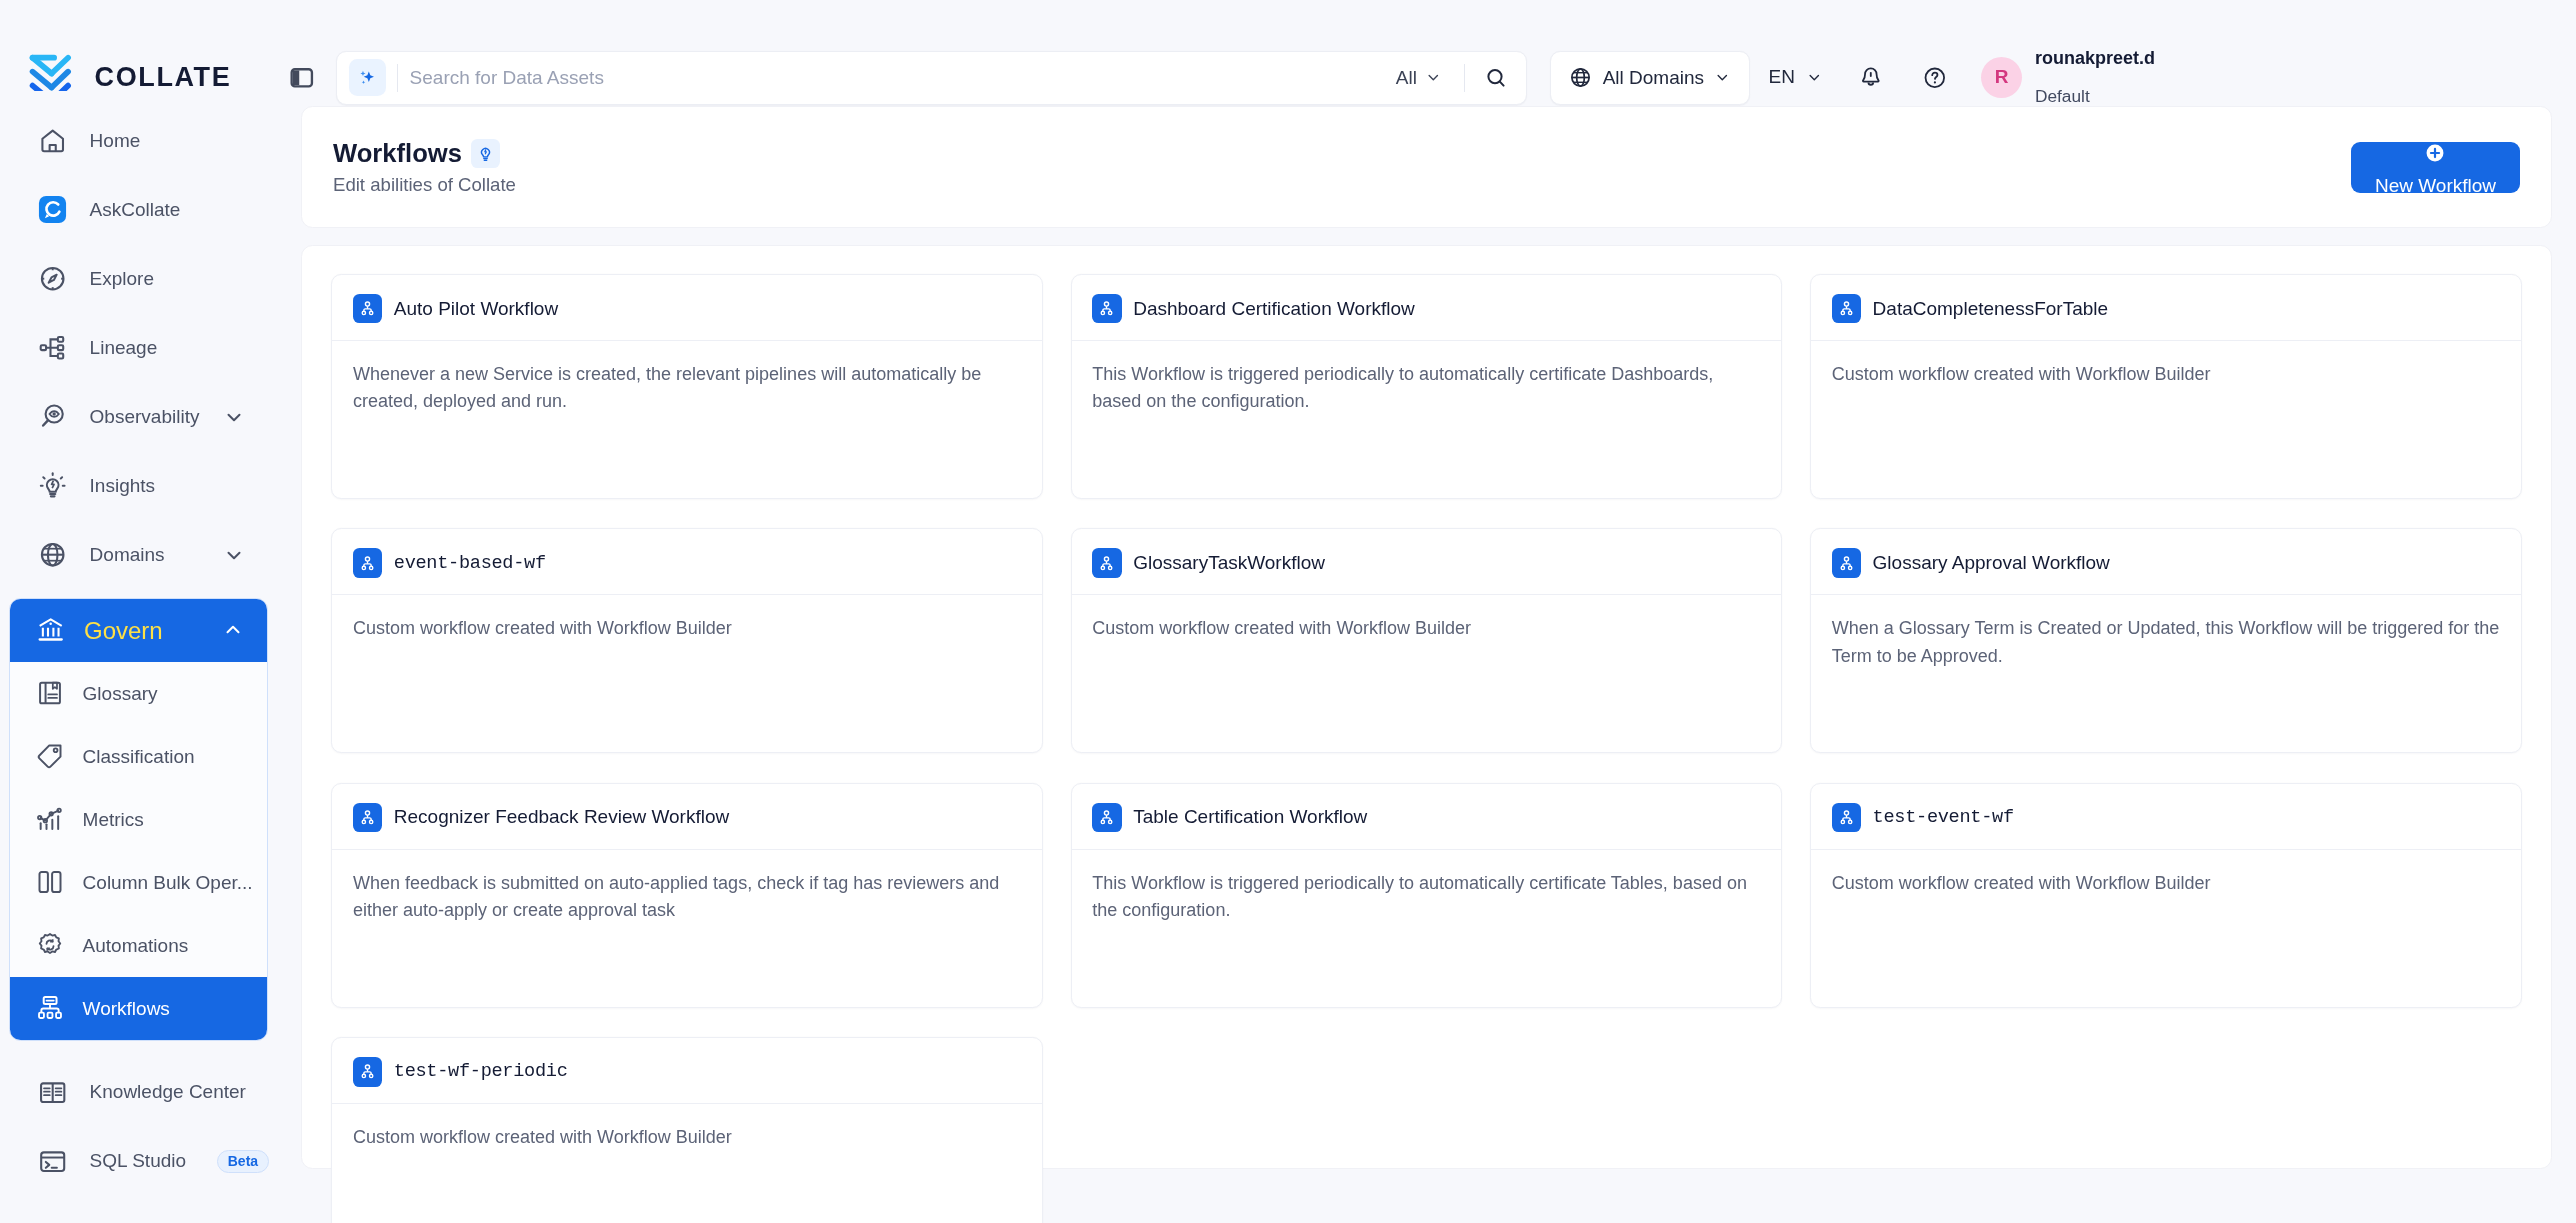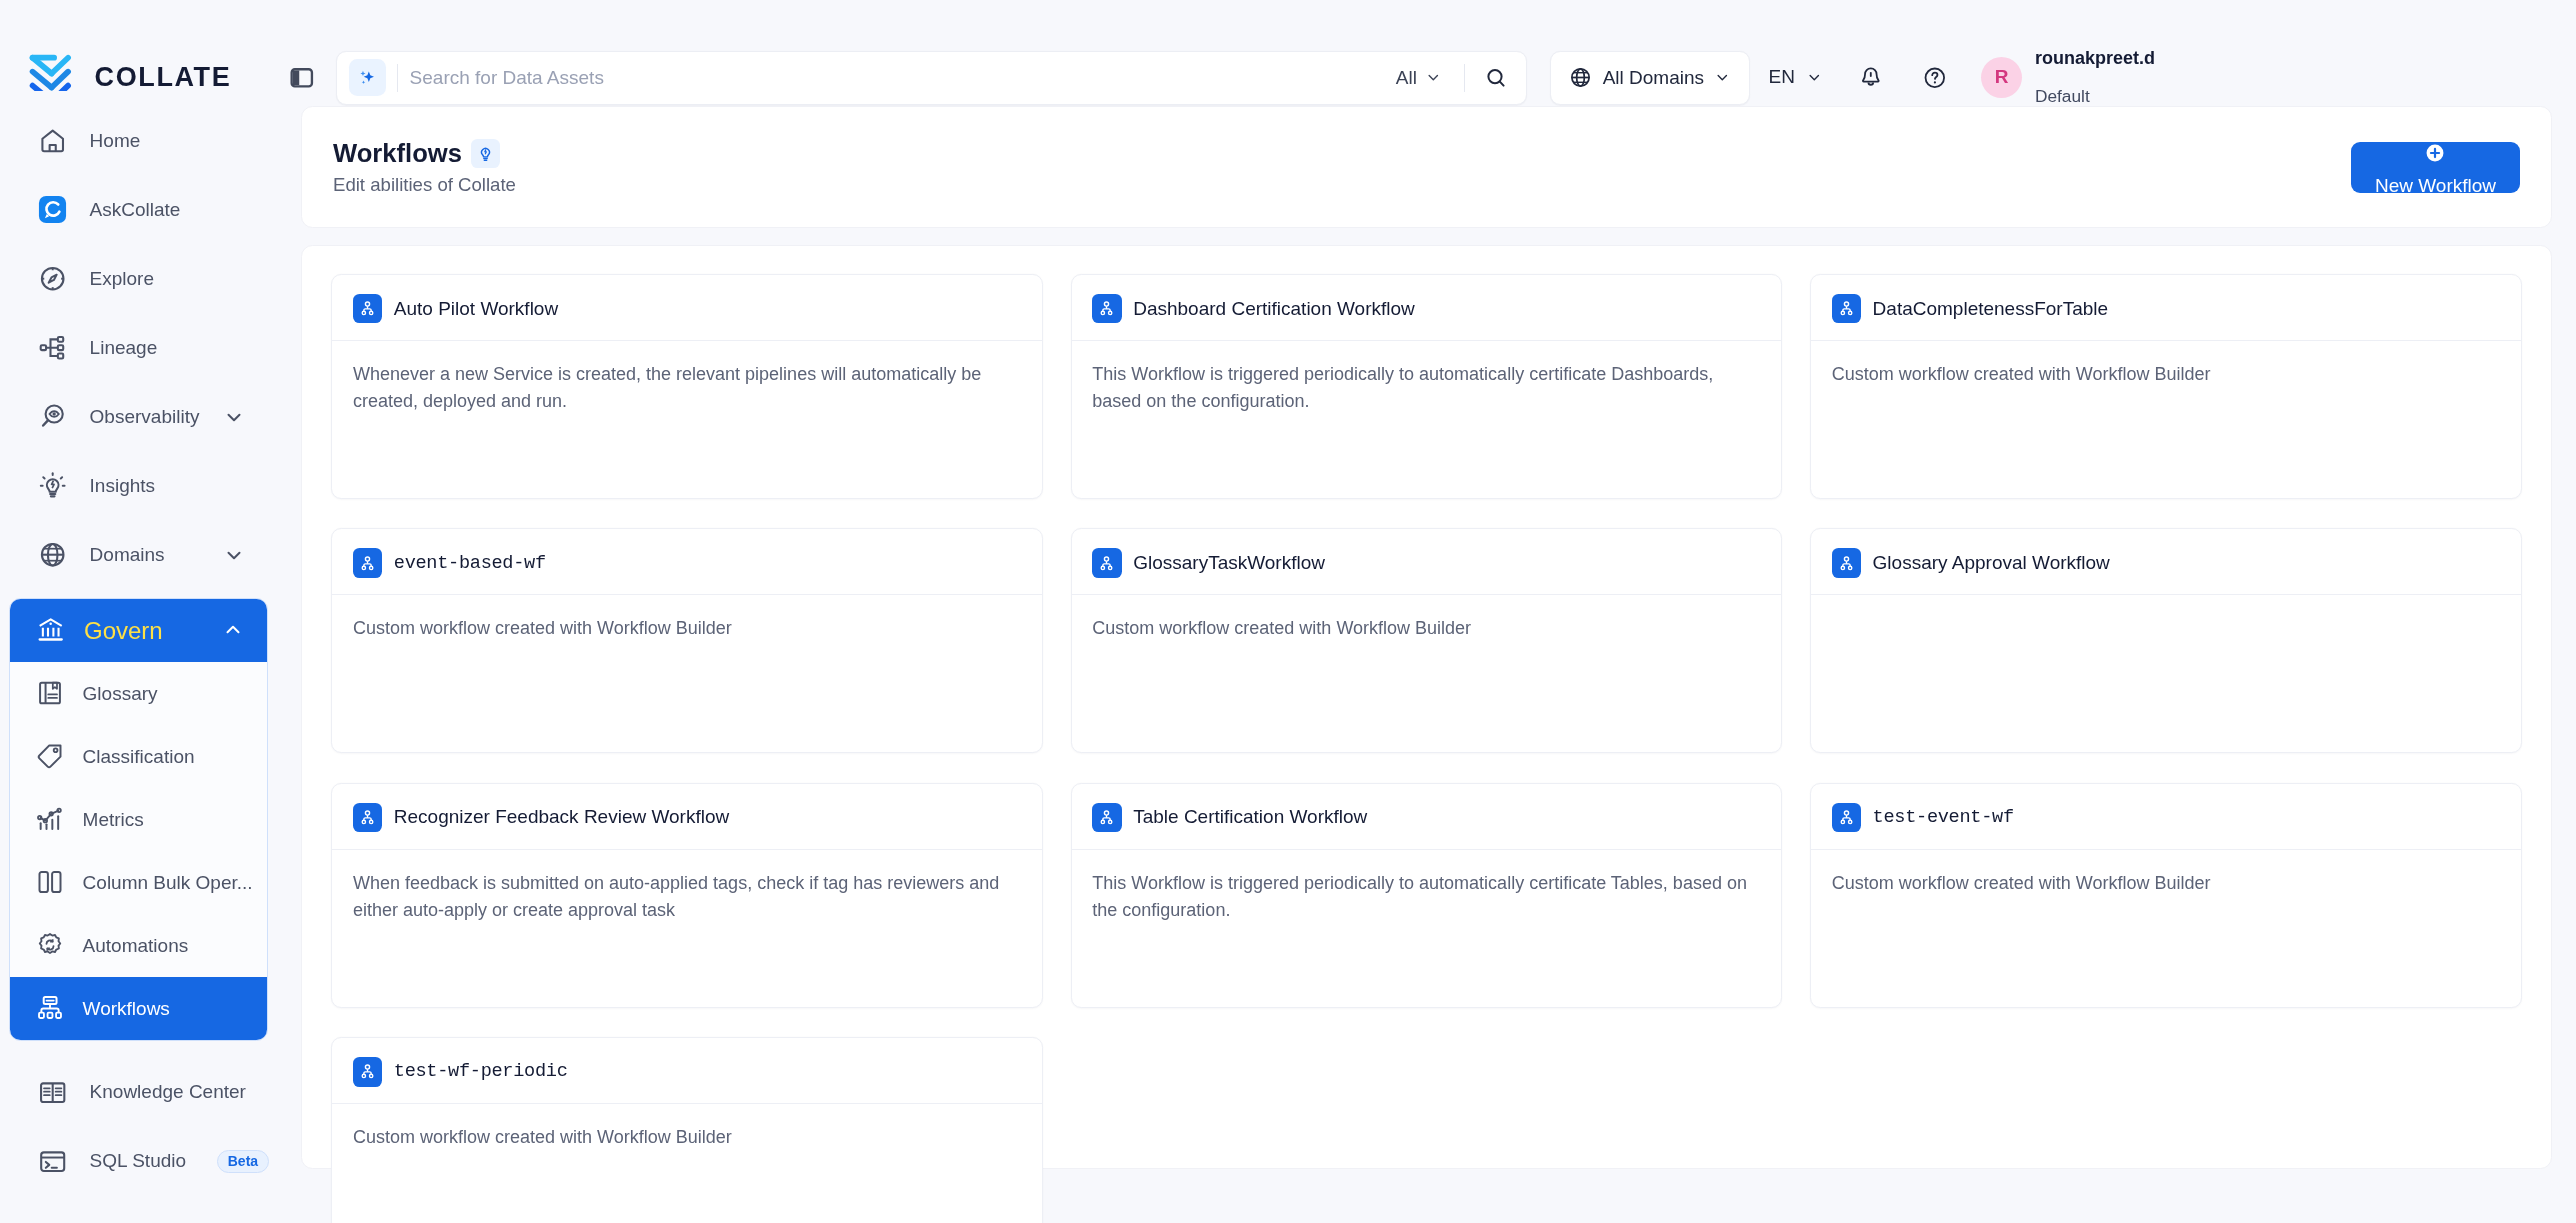--- a/index.html
+++ b/index.html
@@ -621,20 +621,21 @@
   <circle cx="12" cy="6.4" r="2.6" fill="none" stroke="#fff" stroke-width="1.8"></circle>
   <line x1="12" y1="9" x2="12" y2="12.4" stroke="#fff" stroke-width="1.7"></line>
   <path d="M7.4 15.6 v-1.5 a1.7 1.7 0 0 1 1.7-1.7 h5.8 a1.7 1.7 0 0 1 1.7 1.7 v1.5" fill="none" stroke="#fff" stroke-width="1.7"></path>
   <circle cx="7.4" cy="17.6" r="2.1" fill="none" stroke="#fff" stroke-width="1.8"></circle>
   <circle cx="16.6" cy="17.6" r="2.1" fill="none" stroke="#fff" stroke-width="1.8"></circle>
 </svg>
             </span>
             <span class="wf-title">Glossary Approval Workflow</span>
           </div>
           <div class="wf-div"></div>
+          <div class="wf-desc">When a Glossary Term is Created or Updated, this Workflow will be triggered for the Term to be Approved.</div>
         </div>
         <div class="wf-card">
           <div class="wf-head">
             <span class="wf-ic">
               <svg viewBox="0 0 24 24" width="19" height="19">
   <circle cx="12" cy="6.4" r="2.6" fill="none" stroke="#fff" stroke-width="1.8"></circle>
   <line x1="12" y1="9" x2="12" y2="12.4" stroke="#fff" stroke-width="1.7"></line>
   <path d="M7.4 15.6 v-1.5 a1.7 1.7 0 0 1 1.7-1.7 h5.8 a1.7 1.7 0 0 1 1.7 1.7 v1.5" fill="none" stroke="#fff" stroke-width="1.7"></path>
   <circle cx="7.4" cy="17.6" r="2.1" fill="none" stroke="#fff" stroke-width="1.8"></circle>
   <circle cx="16.6" cy="17.6" r="2.1" fill="none" stroke="#fff" stroke-width="1.8"></circle>

